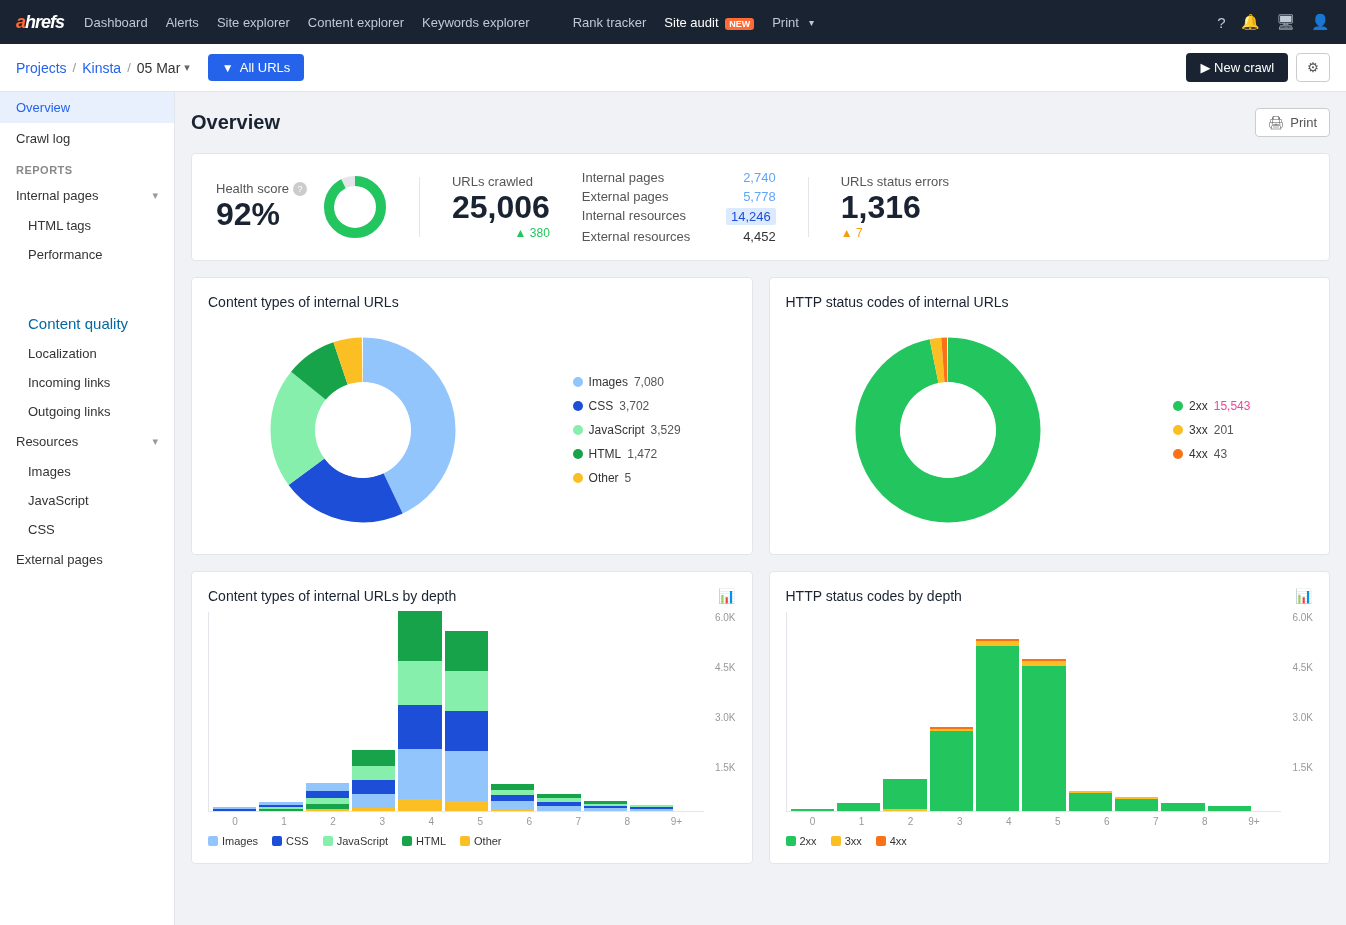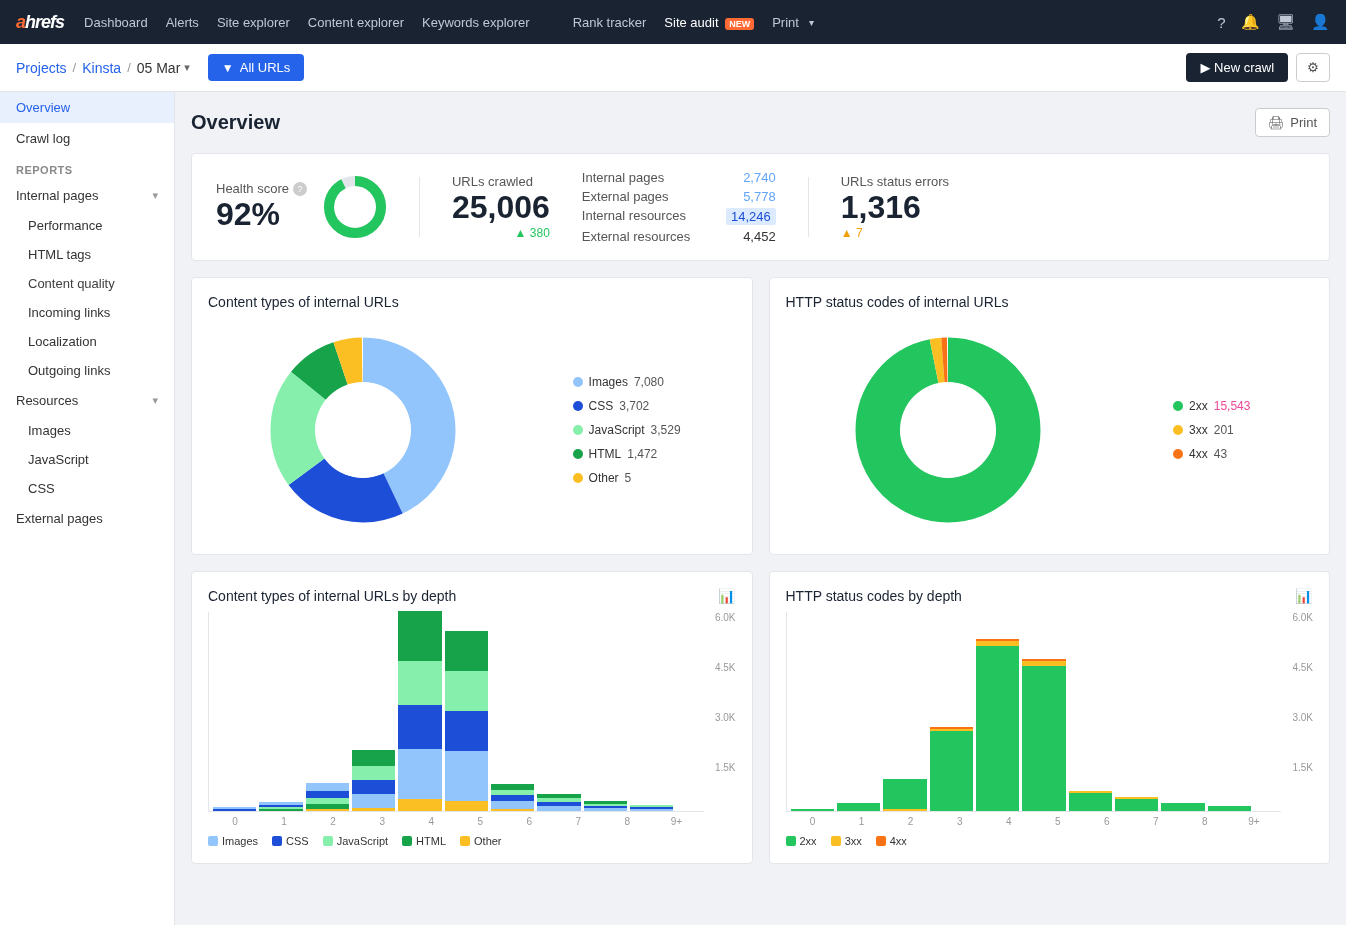--- a/index.html
+++ b/index.html
@@ -55,25 +55,25 @@
 <div class="layout">
 
   <aside style="width:175px;background:#fff;border-right:1px solid #e2e6ea;overflow-y:auto;flex-shrink:0;">
     <div style="padding:8px 16px;cursor:pointer;background:#e8f0fe;color:#2563eb;font-size:13px;font-weight:500;">Overview</div>
     <div style="padding:8px 16px;cursor:pointer;color:#333;font-size:13px;">Crawl log</div>
     <div style="padding:10px 16px 4px;font-weight:600;font-size:11px;color:#888;text-transform:uppercase;letter-spacing:0.5px;">REPORTS</div>
     <div style="padding:8px 16px;cursor:pointer;color:#333;font-size:13px;display:flex;justify-content:space-between;align-items:center;">
       <span>Internal pages</span>
       <span style="font-size:11px;color:#999;">▾</span>
     </div>
+    <div style="padding:7px 16px 7px 28px;cursor:pointer;color:#333;font-size:13px;">HTML tags</div>
     <div style="padding:7px 16px 7px 28px;cursor:pointer;color:#333;font-size:13px;">Performance</div>
-    <div style="padding:7px 16px 7px 28px;cursor:pointer;color:#333;font-size:13px;">HTML tags</div>
-    <div style="padding:7px 16px 7px 28px;cursor:pointer;color:#404040;font-size:13px;">Content quality</div>
+    <div style="padding:7px 16px 7px 28px;cursor:pointer;color:#0369a1;font-size:15px;margin-top:39px;">Content quality</div>
+    <div style="padding:7px 16px 7px 28px;cursor:pointer;color:#333;font-size:13px;">Localization</div>
     <div style="padding:7px 16px 7px 28px;cursor:pointer;color:#333;font-size:13px;">Incoming links</div>
-    <div style="padding:7px 16px 7px 28px;cursor:pointer;color:#333;font-size:13px;">Localization</div>
     <div style="padding:7px 16px 7px 28px;cursor:pointer;color:#333;font-size:13px;">Outgoing links</div>
     <div style="padding:8px 16px;cursor:pointer;color:#333;font-size:13px;display:flex;justify-content:space-between;align-items:center;">
       <span>Resources</span>
       <span style="font-size:11px;color:#999;">▾</span>
     </div>
     <div style="padding:7px 16px 7px 28px;cursor:pointer;color:#333;font-size:13px;">Images</div>
     <div style="padding:7px 16px 7px 28px;cursor:pointer;color:#333;font-size:13px;">JavaScript</div>
     <div style="padding:7px 16px 7px 28px;cursor:pointer;color:#333;font-size:13px;">CSS</div>
     <div style="padding:8px 16px;cursor:pointer;color:#333;font-size:13px;">External pages</div>
   </aside>

